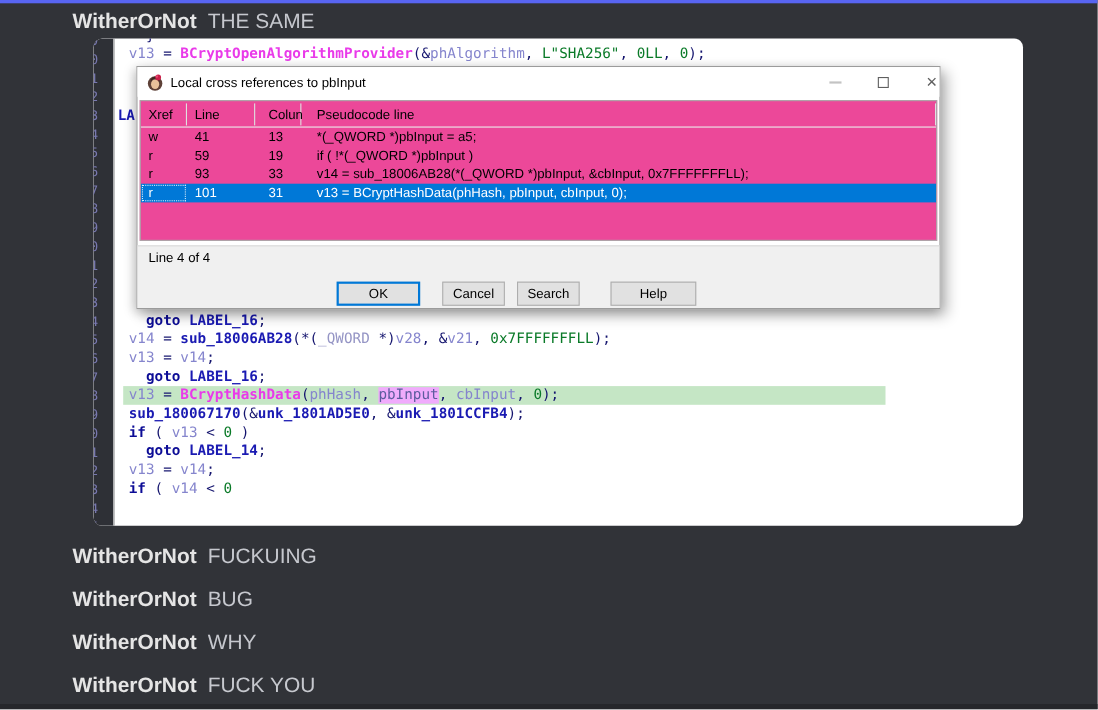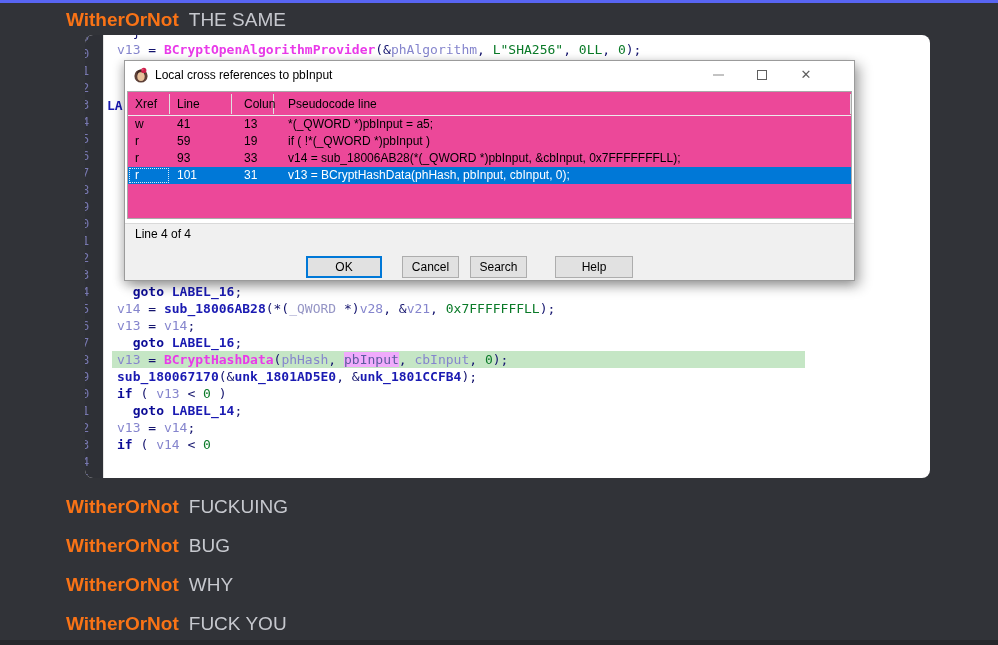--- a/index.html
+++ b/index.html
@@ -3,21 +3,21 @@
 <meta charset="utf-8">
 <style>
   * { margin:0; padding:0; box-sizing:border-box; }
   body { font-family:"Liberation Sans", sans-serif; }
   .screen { position:relative; width:998px; height:645px; background:#313338; overflow:hidden; }
 
   .top-accent { position:absolute; left:0; top:0; width:998px; height:3px; background:#5865f2; }
   .bottom-strip { position:absolute; left:0; bottom:0; width:998px; height:5px; background:#26272b; }
 
   .msg { position:absolute; left:66px; font-size:19px; line-height:25px; white-space:nowrap; }
-  .msg .u { font-weight:700; color:#f97316; margin-right:10px;text-align:center; }
+  .msg .u { font-weight:700; color:#e5e5e5; margin-right:10px;text-align:center; }
   .msg .t { font-weight:400; color:#c6c8ce; }
 
   
   .embed { position:absolute; left:85px; top:35px; width:845px; height:443px;
            background:#ffffff; border-radius:8px; overflow:hidden; cursor:pointer; }
   .gutter { position:absolute; left:0; top:0; width:19px; height:443px; background:#2e3036;
             border-right:1px solid #e4e4e4; }
   .gutter pre { position:absolute; left:-3px; top:-6px; font:12px/17px "DejaVu Sans Mono", monospace;
                 color:#7878b0; }
   .code-layer { position:absolute; left:27px; width:693px; font:13px/17px "DejaVu Sans Mono", monospace;
@@ -34,22 +34,22 @@
   .c-num{ color:#0a7a28; }
   .c-str{ color:#0a7a28; }
   .c-im { color:#e93ae9; font-weight:bold; }
   .c-lvy{ color:#5c5c9e; background:#f0abfc; }
   .label-frag { position:absolute; left:22px; top:63px; font:bold 13px "DejaVu Sans Mono", monospace;
                 color:#1a1ab2; }
 
   
   .dialog { position:absolute; left:39px; top:25px; width:731px; height:221px; background:#ffffff;
             border:1px solid #9b9b9b; box-shadow:5px 5px 12px rgba(0,0,0,.32), -3px 3px 9px rgba(0,0,0,.18); }
-  .titlebar { position:absolute; left:0; top:0; right:16px; height:27px; display:flex; align-items:center;
-              padding:0 25px 0 8px; background:#ffffff; }
+  .titlebar { position:absolute; left:0; top:0; right:0; height:27px; display:flex; align-items:center;
+              padding:0 0 0 8px; background:#ffffff; }
   .titlebar .ttl { font-size:12px; color:#000; margin-left:6px; }
   .win-controls { margin-left:auto; display:flex; align-items:center; gap:30px; }
   .wc { width:14px; height:14px; display:flex; align-items:center; justify-content:center; cursor:pointer; }
   .min-glyph { width:11px; height:2px; background:#c3c3c3; }
   .max-glyph { width:10px; height:10px; border:1.5px solid #5f5f5f; }
   .close-glyph { font-size:13px; color:#5f5f5f; line-height:1; }
 
   .xtable { position:absolute; left:2px; right:2px; top:30px; height:128px; border:1px solid #a9a9a9;
             background:#ec4899; font-size:12px; color:#000; overflow:hidden; }
   .thead { display:flex; height:24px; align-items:center; border-bottom:1px solid #ececec; }

